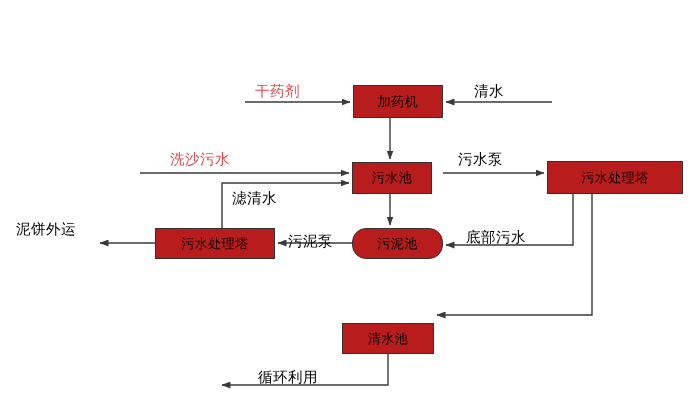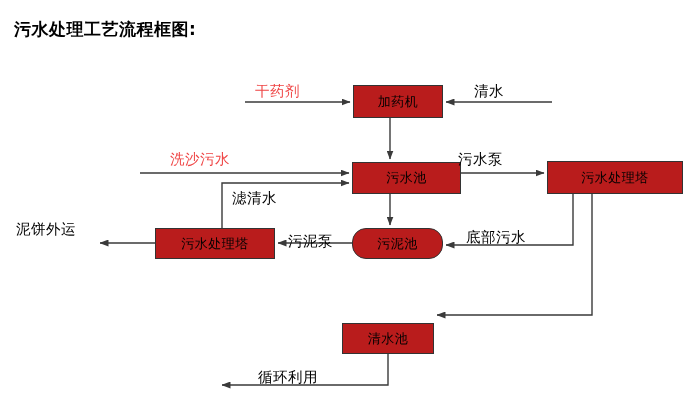--- a/index.html
+++ b/index.html
@@ -51,21 +51,20 @@
     color: #000000;
     white-space: nowrap;
     letter-spacing: 0.5px;
   }
 </style>
 </head>
 <body>
 
 <div id="page">
 
-  <div id="diagram-title">污水处理工艺流程框图:</div>
 
   <svg class="flow-svg" viewBox="0 0 700 420">
     <defs>
       <marker id="arrowhead" markerWidth="9" markerHeight="7" refX="8.5" refY="3.5" orient="auto" markerUnits="userSpaceOnUse">
         <polygon points="0 0, 9 3.5, 0 7" fill="#3a3a3a"></polygon>
       </marker>
     </defs>
     <g id="edge-layer">
         <path d="M 245 102 L 350 102" fill="none" stroke="#3a3a3a" stroke-width="1.4" marker-end="url(#arrowhead)"></path>
         <path d="M 552 102 L 446 102" fill="none" stroke="#3a3a3a" stroke-width="1.4" marker-end="url(#arrowhead)"></path>
@@ -77,21 +76,21 @@
         <path d="M 573 194 L 573 245 L 446 245" fill="none" stroke="#3a3a3a" stroke-width="1.4" marker-end="url(#arrowhead)"></path>
         <path d="M 352 243 L 278 243" fill="none" stroke="#3a3a3a" stroke-width="1.4" marker-end="url(#arrowhead)"></path>
         <path d="M 155 243 L 100 243" fill="none" stroke="#3a3a3a" stroke-width="1.4" marker-end="url(#arrowhead)"></path>
         <path d="M 592 194 L 592 315 L 437 315" fill="none" stroke="#3a3a3a" stroke-width="1.4" marker-end="url(#arrowhead)"></path>
         <path d="M 388 331 L 388 385 L 222 385" fill="none" stroke="#3a3a3a" stroke-width="1.4" marker-end="url(#arrowhead)"></path>
       </g>
   </svg>
 
   <div id="node-layer">
       <div class="node-box" style="left: 353px; top: 85px; width: 90px; height: 33px; border-color: rgb(51, 51, 51);">加药机</div>
-      <div class="node-box" style="left: 352px; top: 162px; width: 109px; height: 32px; border-color: rgb(51, 51, 51);">污水池</div>
+      <div class="node-box" style="left: 352px; top: 162px; width: 80px; height: 32px; border-color: rgb(51, 51, 51);">污水池</div>
       <div class="node-box" style="left: 547px; top: 161px; width: 136px; height: 33px; border-color: rgb(51, 51, 51);">污水处理塔</div>
       <div class="node-box" style="left: 155px; top: 228px; width: 120px; height: 31px; border-color: rgb(51, 51, 51);">污水处理塔</div>
       <div class="node-box" style="left: 352px; top: 228px; width: 91px; height: 31px; border-color: rgb(51, 51, 51); border-radius: 14px;">污泥池</div>
       <div class="node-box" style="left: 342px; top: 300px; width: 92px; height: 31px; border-color: rgb(51, 51, 51); margin-top: 23px;">清水池</div>
     </div>
   <div id="label-layer">
       <div class="edge-label" style="left: 255px; top: 82px; color: #ef4444;">干药剂</div>
       <div class="edge-label" style="left: 474px; top: 82px; color: rgb(0, 0, 0);">清水</div>
       <div class="edge-label" style="left: 170px; top: 150px; color: #ef4444;">洗沙污水</div>
       <div class="edge-label" style="left: 232px; top: 189px; color: rgb(0, 0, 0);">滤清水</div>

